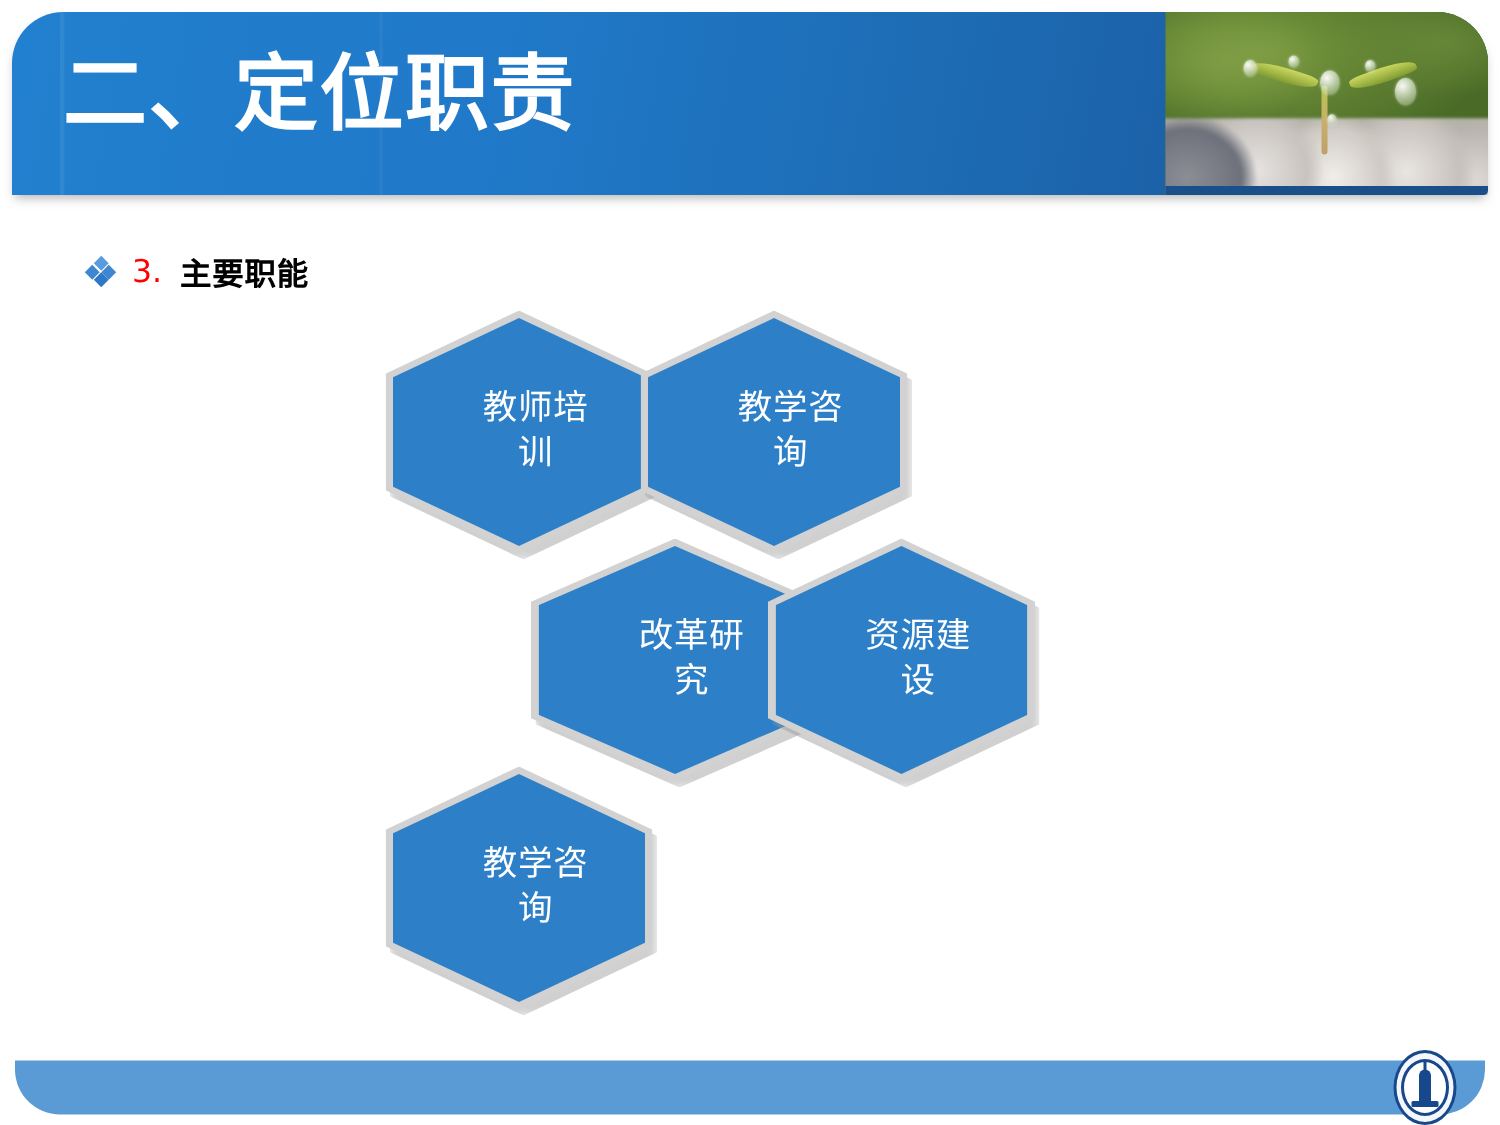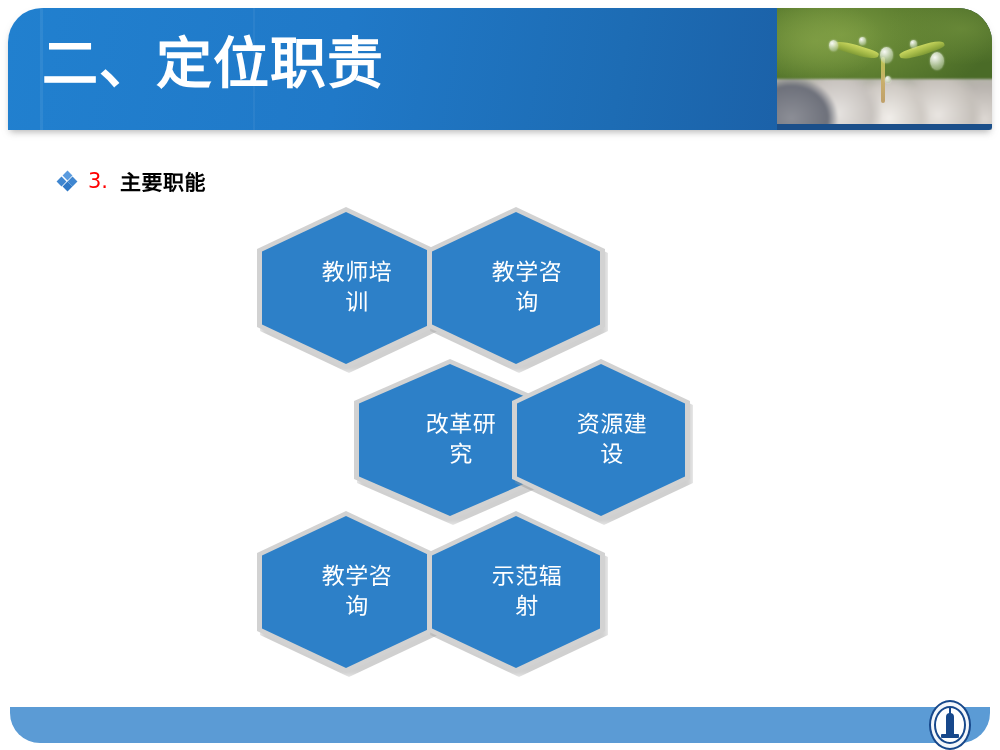--- a/index.html
+++ b/index.html
@@ -360,26 +360,20 @@
         <div class="hex-outline" style="background: rgb(210, 210, 210);"></div>
         <div class="hex-shape" style="background: rgb(45, 128, 200);"></div>
         <div class="hex-label" style="color: rgb(255, 255, 255);">资源建设</div>
       </div>
       <div class="hex" style="left: 262px; top: 516px;">
         <div class="hex-shadow"></div>
         <div class="hex-outline" style="background: rgb(210, 210, 210);"></div>
         <div class="hex-shape" style="background: rgb(45, 128, 200);"></div>
         <div class="hex-label" style="color: rgb(255, 255, 255);">教学咨询</div>
       </div>
-      <div class="hex" style="left: 432px; top: 516px;">
-        <div class="hex-shadow"></div>
-        <div class="hex-outline" style="background: rgb(210, 210, 210);"></div>
-        <div class="hex-shape" style="background: rgb(45, 128, 200);"></div>
-        <div class="hex-label" style="color: rgb(255, 255, 255);">示范辐射</div>
-      </div>
     </div>
 
   <div class="footer-bar" style="background: rgb(91, 155, 213);"></div>
   <div class="footer-logo">
     <span class="seal-outer"></span>
     <span class="seal-inner"></span>
     <span class="seal-spire"></span>
     <span class="seal-arch"></span>
     <span class="seal-base"></span>
   </div>

